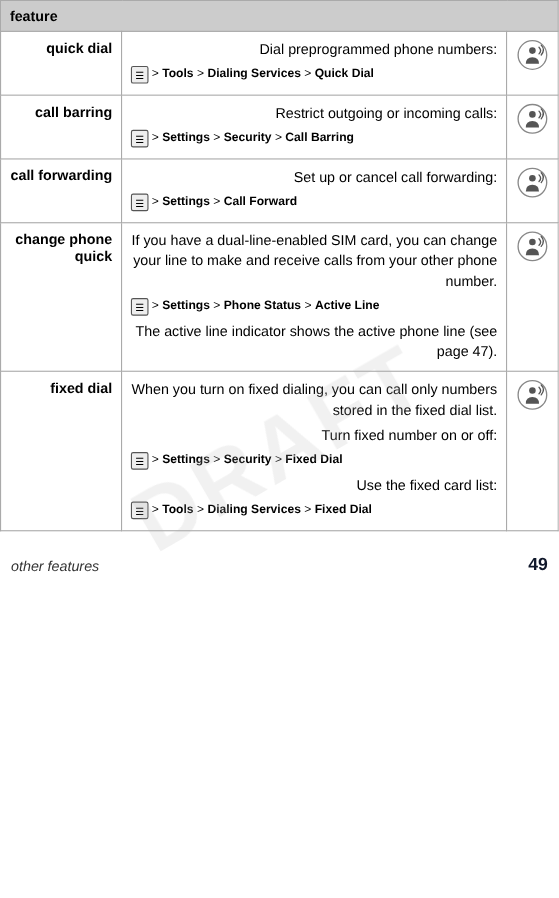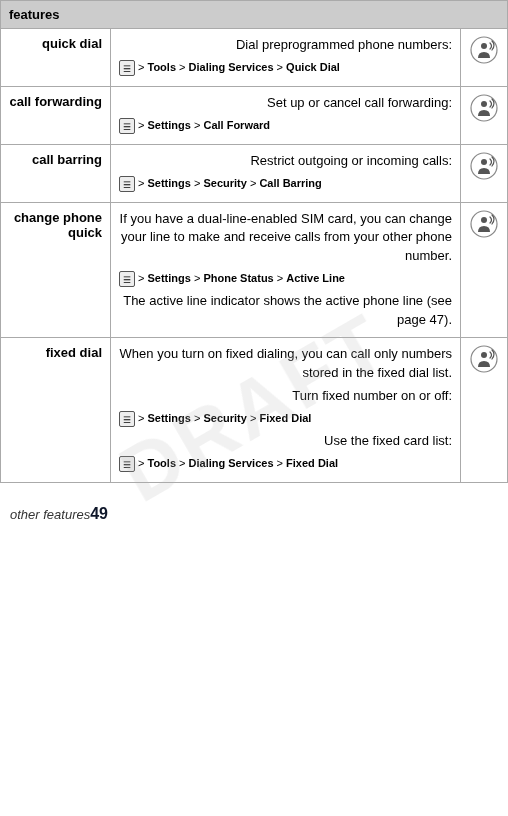--- a/index.html
+++ b/index.html
@@ -115,21 +115,21 @@
     }
 
     .note-text {
       margin-top: 5px;
       font-size: 13px;
     }
 
     
     .footer {
       display: flex;
-      justify-content: flex-start;
+      justify-content: space-between;
       align-items: center;
       padding: 10px 10px 6px 10px;
       margin-top: 12px;
     }
 
     .footer-left {
       font-size: 13px;
       color: #333;
       font-style: italic;
     }
@@ -155,21 +155,21 @@
     }
   </style>
 </head>
 <body>
 
 <div class="page-wrapper">
 
   <table class="feature-table">
     <thead>
       <tr>
-        <th colspan="3">features</th>
+        <th colspan="3">feature</th>
       </tr>
     </thead>
     <tbody id="table-body">
     <tr>
           <td>quick dial</td>
           <td><span>Dial preprogrammed phone numbers:</span><div class="menu-path">
               <span class="menu-icon"></span>
               <span class="path-text"><span class="gt"> &gt; </span><span class="item"><strong>Tools</strong></span><span class="gt"> &gt; </span><span class="item"><strong>Dialing Services</strong></span><span class="gt"> &gt; </span><span class="item"><strong>Quick Dial</strong></span></span>
             </div></td>
           <td><div class="feature-icon">
@@ -179,43 +179,43 @@
     <circle cx="15" cy="11" r="3" fill="#555"></circle>
 
     <path d="M9 23 Q9 17 15 17 Q21 17 21 23" fill="#555"></path>
 
     <path d="M21 8 Q24 11 21 14" fill="none" stroke="#555" stroke-width="1.2" stroke-linecap="round"></path>
     <path d="M23 6 Q27 10 23 15" fill="none" stroke="#555" stroke-width="1.2" stroke-linecap="round"></path>
   </svg>
             </div></td>
         </tr>
         <tr>
+          <td>call barring</td>
+          <td><span>Restrict outgoing or incoming calls:</span><div class="menu-path">
+              <span class="menu-icon"></span>
+              <span class="path-text"><span class="gt"> &gt; </span><span class="item"><strong>Settings</strong></span><span class="gt"> &gt; </span><span class="item"><strong>Security</strong></span><span class="gt"> &gt; </span><span class="item"><strong>Call Barring</strong></span></span>
+            </div></td>
+          <td><div class="feature-icon">
+              <svg viewBox="0 0 30 30" xmlns="http://www.w3.org/2000/svg">
+    <circle cx="15" cy="15" r="13" fill="none" stroke="#888" stroke-width="1.2"></circle>
+
+    <circle cx="15" cy="11" r="3" fill="#555"></circle>
+
+    <path d="M9 23 Q9 17 15 17 Q21 17 21 23" fill="#555"></path>
+
+    <path d="M21 8 Q24 11 21 14" fill="none" stroke="#555" stroke-width="1.2" stroke-linecap="round"></path>
+    <path d="M23 6 Q27 10 23 15" fill="none" stroke="#555" stroke-width="1.2" stroke-linecap="round"></path>
+  </svg>
+            </div></td>
+        </tr>
+        <tr>
           <td>call forwarding</td>
           <td><span>Set up or cancel call forwarding:</span><div class="menu-path">
               <span class="menu-icon"></span>
               <span class="path-text"><span class="gt"> &gt; </span><span class="item"><strong>Settings</strong></span><span class="gt"> &gt; </span><span class="item"><strong>Call Forward</strong></span></span>
-            </div></td>
-          <td><div class="feature-icon">
-              <svg viewBox="0 0 30 30" xmlns="http://www.w3.org/2000/svg">
-    <circle cx="15" cy="15" r="13" fill="none" stroke="#888" stroke-width="1.2"></circle>
-
-    <circle cx="15" cy="11" r="3" fill="#555"></circle>
-
-    <path d="M9 23 Q9 17 15 17 Q21 17 21 23" fill="#555"></path>
-
-    <path d="M21 8 Q24 11 21 14" fill="none" stroke="#555" stroke-width="1.2" stroke-linecap="round"></path>
-    <path d="M23 6 Q27 10 23 15" fill="none" stroke="#555" stroke-width="1.2" stroke-linecap="round"></path>
-  </svg>
-            </div></td>
-        </tr>
-        <tr>
-          <td>call barring</td>
-          <td><span>Restrict outgoing or incoming calls:</span><div class="menu-path">
-              <span class="menu-icon"></span>
-              <span class="path-text"><span class="gt"> &gt; </span><span class="item"><strong>Settings</strong></span><span class="gt"> &gt; </span><span class="item"><strong>Security</strong></span><span class="gt"> &gt; </span><span class="item"><strong>Call Barring</strong></span></span>
             </div></td>
           <td><div class="feature-icon">
               <svg viewBox="0 0 30 30" xmlns="http://www.w3.org/2000/svg">
     <circle cx="15" cy="15" r="13" fill="none" stroke="#888" stroke-width="1.2"></circle>
 
     <circle cx="15" cy="11" r="3" fill="#555"></circle>
 
     <path d="M9 23 Q9 17 15 17 Q21 17 21 23" fill="#555"></path>
 
     <path d="M21 8 Q24 11 21 14" fill="none" stroke="#555" stroke-width="1.2" stroke-linecap="round"></path>

